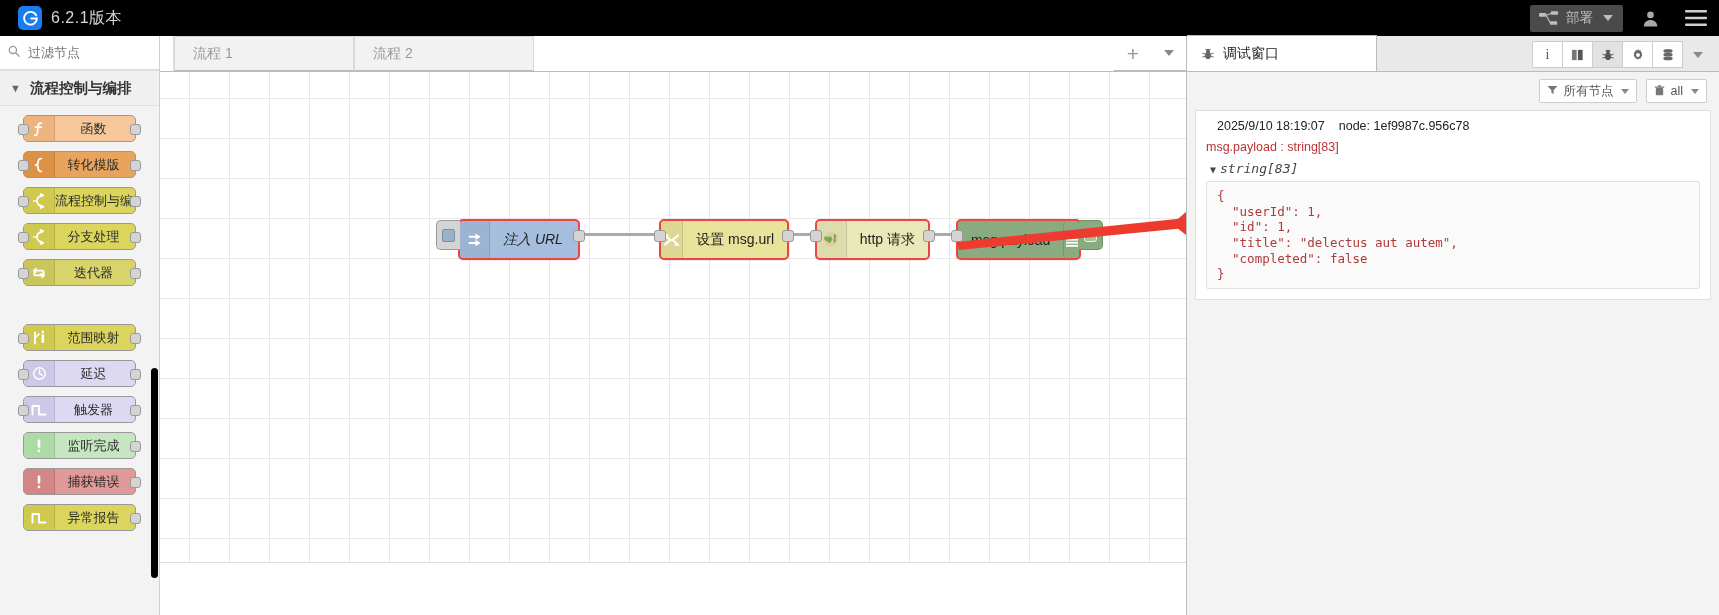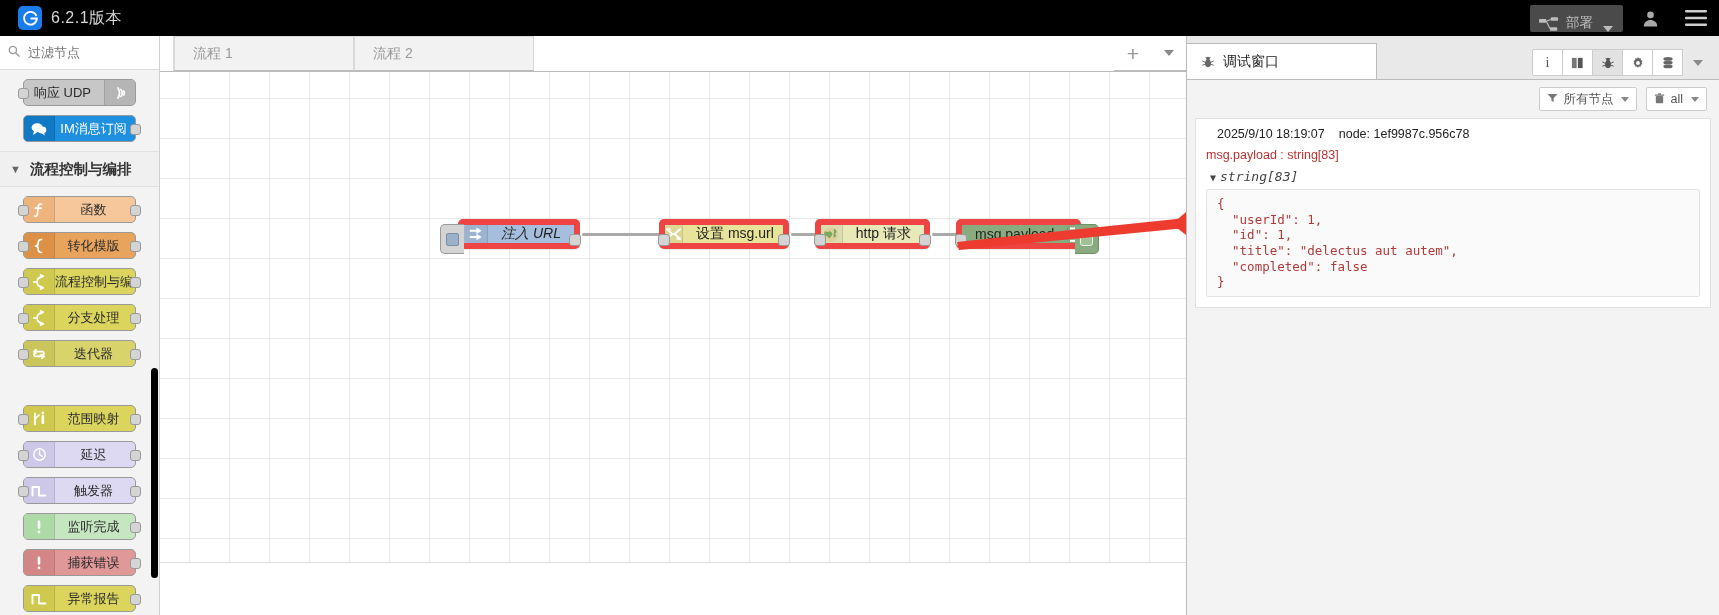--- a/index.html
+++ b/index.html
@@ -24,21 +24,21 @@
     background: #1b7ded; display: flex; align-items: center; justify-content: center;
     margin-right: 9px;
   }
   .brand-logo svg { display: block; }
   .brand-title { font-size: 16px; color: #d6d6d6; letter-spacing: .5px; }
   .header-right {
     margin-left: auto; display: flex; align-items: center; height: 36px;
   }
   .deploy-btn {
     background: #4a4a4a; color: #bfbfbf;
-    height: 27px; display: flex; align-items: flex-end;
+    height: 27px; display: flex; align-items: center;
     padding: 0 10px 0 9px; border-radius: 2px; font-size: 13.5px;
     margin-right: 4px; cursor: pointer;
   }
   .deploy-icon { margin-right: 7px; display: flex; }
   .deploy-caret {
     margin-left: 10px; width: 0; height: 0;
     border-left: 5px solid transparent; border-right: 5px solid transparent;
     border-top: 6px solid #bdbdbd;
   }
   .hdr-icon-btn {
@@ -147,21 +147,21 @@
   .canvas-scroll-v .thumb {
     position: absolute; left: 1px; width: 7px; background: #ccc; border-radius: 4px;
   }
   .hscroll-strip {
     position: absolute; left: 160px; top: 562px; width: 1026px; height: 53px;
     background: #fff; border-top: 1px solid #ddd;
   }
 
   
   .fnode {
-    position: absolute; height: 30px; border-radius: 5px; border: 6px solid #ef4444;
+    position: absolute; height: 41px; border-radius: 5px; border: 2px solid #ef4444;
     display: flex; align-items: center; cursor: pointer;
     box-shadow: 0 1px 1px rgba(0,0,0,.08);
   }
   .fnode .ficon {
     width: 30px; height: 100%; display: flex; align-items: center; justify-content: center;
     border-right: 1px solid rgba(0,0,0,.10); border-radius: 4px 0 0 4px;
     background: rgba(0,0,0,.05);
   }
   .fnode .flbl {
     padding: 0 13px; font-size: 14px; color: #222; white-space: nowrap;
@@ -194,21 +194,21 @@
     position: absolute; height: 3px; background: #aaa; border-radius: 2px;
   }
   .arrow-svg { position: absolute; left: 0; top: 0; pointer-events: none; }
 
   
   .rsidebar {
     position: absolute; top: 36px; left: 1186px; width: 533px; height: 579px;
     background: #f3f3f3; border-left: 1px solid #bbb;
   }
   .r-tabbar {
-    height: 44px; background: #e9e9e9; display: flex; align-items: flex-end;
+    height: 36px; background: #e9e9e9; display: flex; align-items: flex-end;
     border-bottom: 1px solid #bbb;
     gap: 27px;
   }
   .r-tab {
     background: #fff; height: 36px; width: 190px;
     display: flex; align-items: center; padding-left: 14px; font-size: 14px;
     color: #222; border-right: 1px solid #bbb; border-top: 1px solid #bbb;
     cursor: pointer;
   }
   .r-tab .bugi { margin-right: 8px; display: flex; }
@@ -309,43 +309,20 @@
     <div class="palette-search">
       <span class="sicon">
         <svg width="12" height="12" viewBox="0 0 14 14">
           <circle cx="5.7" cy="5.7" r="4.2" fill="none" stroke="#9a9a9a" stroke-width="1.5"></circle>
           <path d="M9 9 L13 13" stroke="#9a9a9a" stroke-width="1.6" stroke-linecap="round"></path>
         </svg>
       </span>
       <input type="text" placeholder="过滤节点" style="">
     </div>
     <div class="palette-body">
-      <div class="pal-list" id="pal-top">
-          <div class="pal-node noright" style="background: rgb(199, 199, 199);">
-            <span class="port left"></span>
-            <span class="lbl" style="color:#2b2b2b">响应 UDP</span>
-            <span class="icon-box" style="background: rgb(181, 181, 181); border-right: 0px; border-left: 1px solid rgba(0, 0, 0, 0.1); border-radius: 0px 4px 4px 0px;">
-              <svg width="16" height="16" viewBox="0 0 16 16">
-                <path d="M6 3 Q9 8 6 13 M9 4.5 Q11.3 8 9 11.5 M11.8 6 Q13 8 11.8 10" stroke="#fff" fill="none" stroke-width="1.7" stroke-linecap="round" stroke-linejoin="round"></path>
-              </svg>
-            </span>
-          </div>
-          <div class="pal-node noleft" style="background: rgb(31, 143, 224);">
-            <span class="icon-box" style="background:#1279c4">
-              <svg width="18" height="16" viewBox="0 0 18 16">
-                <ellipse cx="7.2" cy="6.6" rx="5.6" ry="4.4" fill="#fff"></ellipse>
-                <path d="M4 10 L3 14 L7.5 11" fill="#fff"></path>
-                <ellipse cx="12" cy="9" rx="4.4" ry="3.4" fill="#fff"></ellipse>
-                <path d="M14 11.6 L15 14.6 L11.8 12.6" fill="#fff"></path>
-              </svg>
-            </span>
-            <span class="lbl" style="color:#ffffff">IM消息订阅</span>
-            <span class="port right"></span>
-          </div>
-        </div>
       <div class="cat-header">
         <span class="cat-chev">▼</span>
         <span>流程控制与编排</span>
       </div>
       <div class="pal-list" id="pal-list">
           <div class="pal-node" style="background: rgb(245, 199, 155);">
             <span class="port left"></span>
             <span class="icon-box" style="background:#eeb47e">
               <svg width="14" height="16" viewBox="0 0 14 16">
                 <path d="M9.5 2.2 Q6.5 1.4 6.2 5 L5.4 12 Q5 15 2.8 14" stroke="#fff" fill="none" stroke-width="1.7" stroke-linecap="round" stroke-linejoin="round"></path>

